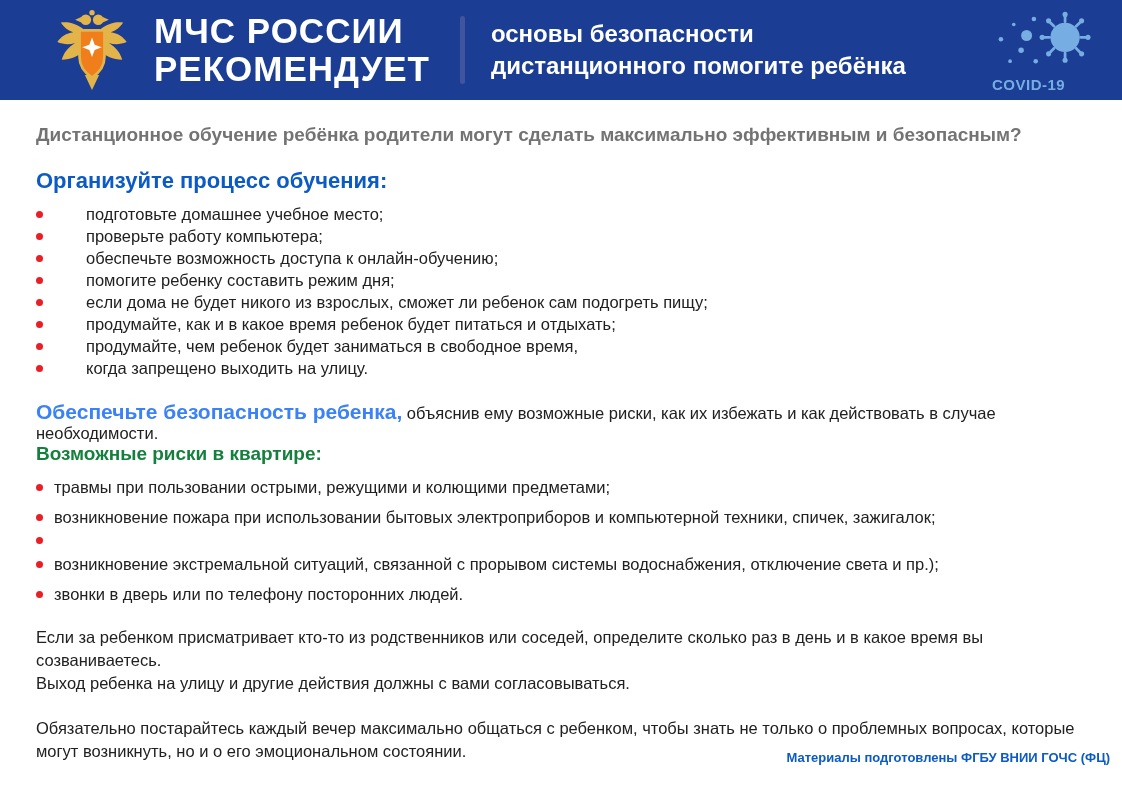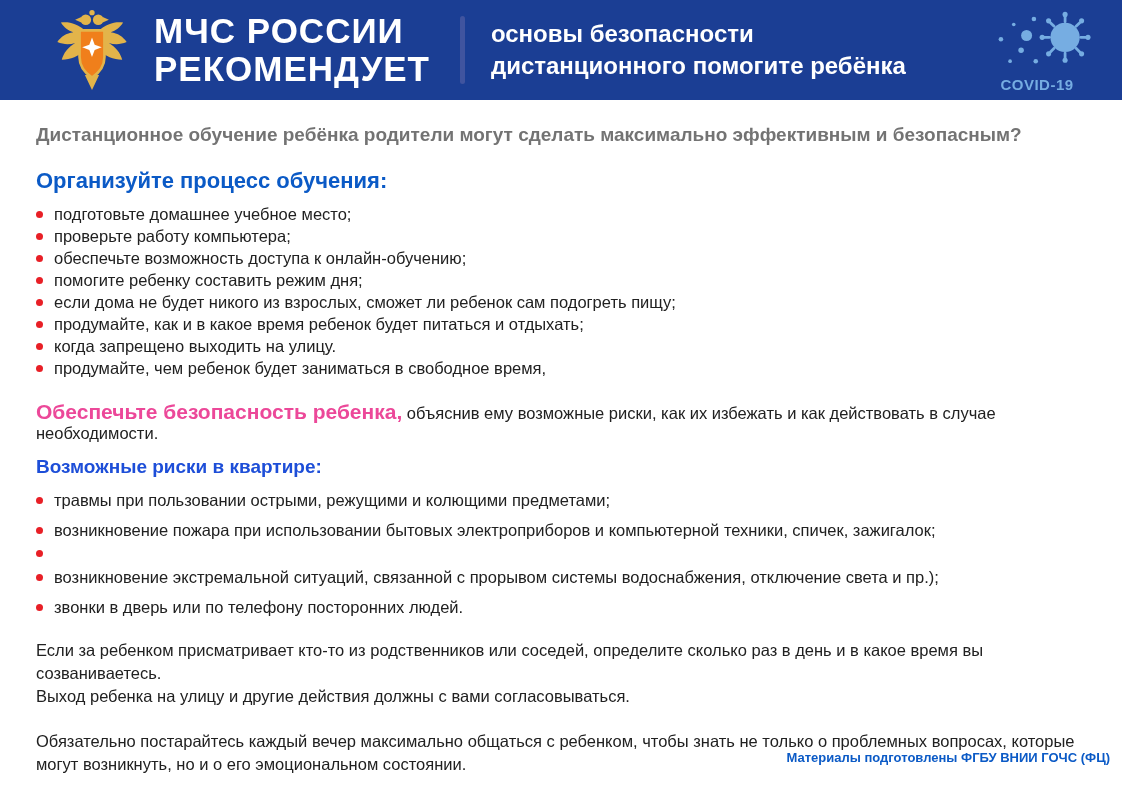--- a/index.html
+++ b/index.html
@@ -15,45 +15,45 @@
     padding: 0 26px 0 52px; box-sizing: border-box;
   }
   .emblem { width: 80px; height: 88px; flex-shrink: 0; margin-right: 22px; }
   .brand { font-weight: bold; font-size: 35px; line-height: 1.1; letter-spacing: 1px; white-space: nowrap; }
   .header-divider {
     width: 5px; height: 68px; background: #40549f; border-radius: 3px;
     margin: 0 26px 0 30px; flex-shrink: 0;
   }
   .subtitle { font-weight: bold; font-size: 24px; line-height: 1.35; }
   .covid-block {
-    margin-left: auto; display: flex; flex-direction: column; align-items: center;
+    margin-left: auto; display: flex; flex-direction: column; align-items: flex-start;
     color: #76ade2;
   }
   .covid-label { font-weight: bold; font-size: 15px; letter-spacing: 0.5px; margin-top: 2px; margin-right: 14px; }
   
   .main { padding: 0 36px; color: #212121; }
   .question {
     color: #737373; font-weight: bold; font-size: 19px;
     margin: 24px 0 0 0;
   }
   .sec-title {
     color: #0b5ac6; font-weight: bold; font-size: 22px;
     margin: 22px 0 10px 0;
   }
   ul.list { list-style: none; margin: 0; padding: 0; }
   ul.list li { display: flex; align-items: center; font-size: 16.5px; color: #212121; }
-  ul.list.tight li { line-height: 20px; margin-bottom: 2px; }
+  ul.list.tight li { line-height: 20px; margin-bottom: 2px; gap: 32px; }
   ul.list.loose li { line-height: 20px; margin-bottom: 10px; }
   .bullet {
     width: 7px; height: 7px; border-radius: 50%; background: #e81f26;
     margin-right: 11px; flex-shrink: 0;
   }
   .sec2-head { margin: 22px 0 0 0; font-size: 16.5px; }
-  .blue-bold { color: #ec4899; font-weight: bold; font-size: 21px; }
-  .red-title { color: #1d4ed8; font-weight: bold; font-size: 19px; margin: 13px 0 12px 0; }
+  .blue-bold { color: #3b82f6; font-weight: bold; font-size: 21px; }
+  .red-title { color: #15803d; font-weight: bold; font-size: 19px; margin: 0 0 12px 0; }
   .para { font-size: 16.5px; line-height: 23px; margin: 22px 0 0 0; max-width: 1056px; }
   .credit {
     position: absolute; right: 12px; bottom: 28px;
     color: #0b5ac6; font-weight: bold; font-size: 13px;
   }
 </style>
 </head>
 <body>
 
 <div class="poster">
@@ -144,25 +144,25 @@
       <li>
           <span class="bullet"></span>
           <span>если дома не будет никого из взрослых, сможет ли ребенок сам подогреть пищу;</span>
         </li>
       <li>
           <span class="bullet"></span>
           <span>продумайте, как и в какое время ребенок будет питаться и отдыхать;</span>
         </li>
       <li>
           <span class="bullet"></span>
-          <span>когда запрещено выходить на улицу.</span>
+          <span>продумайте, чем ребенок будет заниматься в свободное время,</span>
         </li>
       <li>
           <span class="bullet"></span>
-          <span>продумайте, чем ребенок будет заниматься в свободное время,</span>
+          <span>когда запрещено выходить на улицу.</span>
         </li>
     </ul>
 
     <p class="sec2-head"><span class="blue-bold">Обеспечьте безопасность ребенка,</span><span> объяснив ему возможные риски, как их избежать и как действовать в случае необходимости.</span></p>
 
     <h3 class="red-title">Возможные риски в квартире:</h3>
     <ul class="list loose">
       <li>
           <span class="bullet"></span>
           <span>травмы при пользовании острыми, режущими и колющими предметами;</span>

